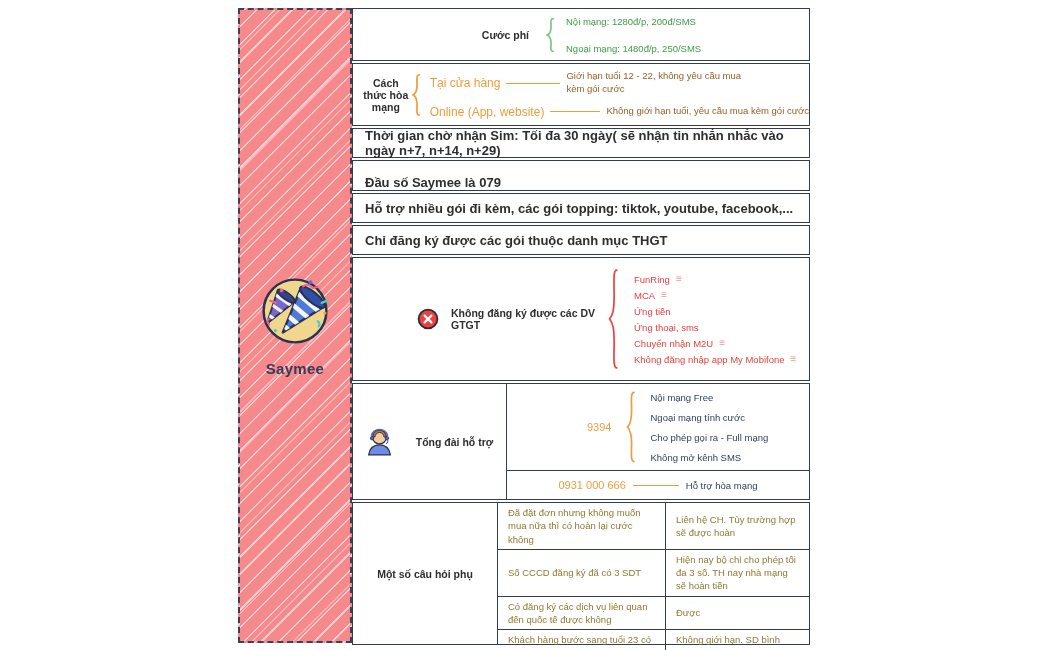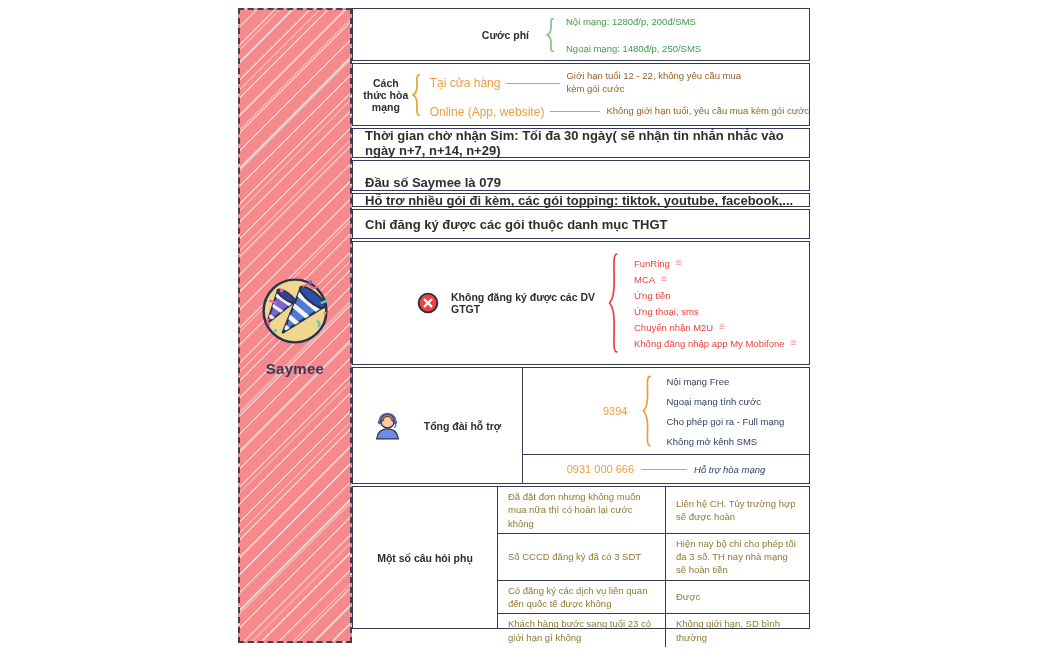--- a/index.html
+++ b/index.html
@@ -38,44 +38,44 @@
   .row2{height:63px;display:flex;align-items:center;}
   .row2 .lbl{width:140px;text-align:center;padding-left:8px;}
   .entries{display:flex;flex-direction:column;gap:9px;margin-left:8px;flex:1;}
   .entry{display:flex;align-items:center;gap:6px;}
   .channel{font-size:12px;color:#ee9d3d;white-space:nowrap;}
   .note{font-size:9.5px;color:#935f24;line-height:1.35;}
 
   
   .simple{display:flex;align-items:center;padding:0 12px;}
   .simple span{font-weight:700;font-size:13px;}
-  .r3{height:30px;} .r4{height:31px;align-items:flex-end;} .r5{height:14px;text-decoration:underline;} .r6{height:30px;}
+  .r3{height:30px;} .r4{height:31px;align-items:flex-end;} .r5{height:30px;} .r6{height:30px;}
 
   
   .row7{height:124px;display:flex;align-items:center;padding-left:64px;}
   .xicon{flex:0 0 auto;width:22px;height:22px;}
   .row7 .lbl{margin-left:12px;width:148px;}
   .row7 .brace{margin-left:8px;}
   .redlist{display:flex;flex-direction:column;gap:5px;margin-left:14px;}
   .red-item{font-size:9.5px;color:#e9423e;display:flex;align-items:center;gap:6px;white-space:nowrap;}
   .lines-icon{color:#ef9693;font-size:10px;line-height:1;}
 
   
   .row8{height:117px;display:flex;}
-  .r8-left{width:129px;border-right:1.5px solid #333b55;display:flex;align-items:center;justify-content:center;gap:23px;padding:0 20px;}
+  .r8-left{width:129px;border-right:1.5px solid #333b55;display:flex;align-items:center;justify-content:center;gap:23px;padding:0 12px;}
   .r8-left .lbl{white-space:nowrap;}
   .agent-icon{flex:0 0 auto;width:27px;height:29px;}
   .r8-right{flex:1;display:flex;flex-direction:column;}
   .r8-top{flex:1;display:flex;align-items:center;padding-left:80px;}
   .num{font-size:11px;font-weight:400;color:#ee9d3d;white-space:nowrap;}
   .r8-top .brace{margin-left:14px;}
   .navylist{display:flex;flex-direction:column;gap:9px;margin-left:13px;}
   .navylist div{font-size:9.5px;color:#31405f;white-space:nowrap;}
   .r8-bottom{height:28px;border-top:1.5px solid #333b55;display:flex;align-items:center;justify-content:center;gap:7px;}
-  .navy-note{font-size:9.5px;color:#31405f;font-style:italic;}
+  .navy-note{font-size:9.5px;color:#31405f;}
 
   
   .row9{height:143px;display:flex;}
   .r9-left{width:128px;border-right:1.5px solid #333b55;display:flex;align-items:center;justify-content:center;padding:0 8px;text-align:center;}
   .r9-right{flex:1;display:flex;flex-direction:column;}
   .qa-row{flex:1;display:flex;}
   .qa-row + .qa-row{border-top:1.5px solid #333b55;}
   .qa-q{width:168px;box-sizing:border-box;border-right:1.5px solid #333b55;padding:3px 10px;display:flex;align-items:center;}
   .qa-a{flex:1;padding:3px 10px;display:flex;align-items:center;}
   .qa-q,.qa-a{font-size:9.5px;color:#8c7a31;line-height:1.4;}

